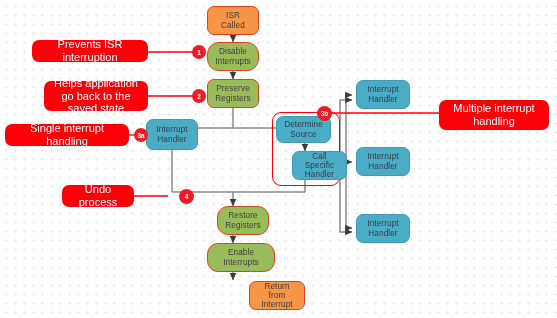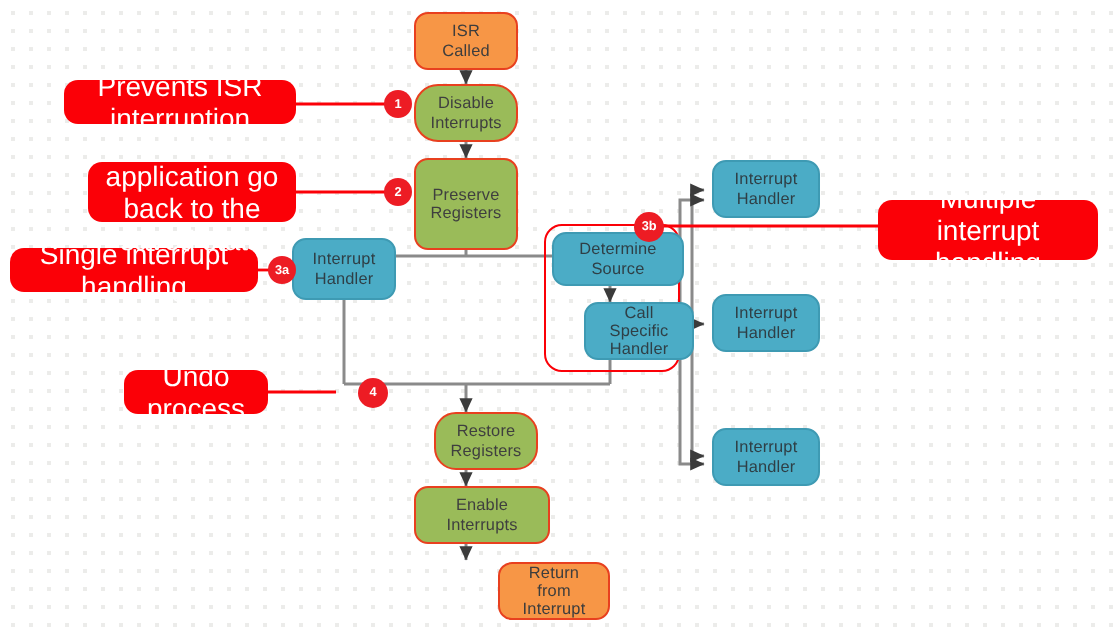--- a/index.html
+++ b/index.html
@@ -40,21 +40,21 @@
   .n-green{background:#9ABB59;border:1.6px solid #E8401F;color:#3f3f3f;}
   .n-blue{background:#4BACC6;border:1.2px solid #3e9ab3;color:#2f3f46;}
   .n-blue-g{background:#4BACC6;border:1.2px solid #3e9ab3;color:#2f3f46;}
 
   .callout{
     position:absolute;
     box-sizing:border-box;
     background:#FB0007;
     border-radius:7px;
     color:#ffffff;
-    font-size:14px;
+    font-size:11px;
     display:flex;align-items:center;justify-content:center;
     text-align:center;
     line-height:1.16;
     padding:2px 5px;
     z-index:6;
   }
 
   .marker{
     position:absolute;
     border-radius:50%;
@@ -138,35 +138,35 @@
     </div>
   </div>
 
   <div class="node n-green" style="left:207px;top:42px;width:52px;height:29px;border-radius:12px;">
     <div>
       <span>Disable</span>
       <span>Interrupts</span>
     </div>
   </div>
 
-  <div class="node n-green" style="left:207px;top:79px;width:52px;height:46px;">
+  <div class="node n-green" style="left:207px;top:79px;width:52px;height:29px;">
     <div>
       <span>Preserve</span>
       <span>Registers</span>
     </div>
   </div>
 
   <div class="node n-blue" style="left:146px;top:119px;width:52px;height:31px;">
     <div>
       <span>Interrupt</span>
       <span>Handler</span>
     </div>
   </div>
 
-  <div class="node n-blue-g" style="left:276px;top:116px;width:66px;height:27px;">
+  <div class="node n-blue-g" style="left:276px;top:116px;width:55px;height:27px;">
     <div>
       <span>Determine</span>
       <span>Source</span>
     </div>
   </div>
 
   <div class="node n-blue-g" style="left:292px;top:151px;width:55px;height:29px;">
     <div>
       <span>Call Specific</span>
       <span>Handler</span>
@@ -194,21 +194,21 @@
     </div>
   </div>
 
   <div class="node n-green" style="left:217px;top:206px;width:52px;height:29px;border-radius:11px;">
     <div>
       <span>Restore</span>
       <span>Registers</span>
     </div>
   </div>
 
-  <div class="node n-green" style="left:207px;top:243px;width:68px;height:29px;">
+  <div class="node n-green" style="left:207px;top:243px;width:68px;height:29px;border-radius:11px;">
     <div>
       <span>Enable</span>
       <span>Interrupts</span>
     </div>
   </div>
 
   <div class="node n-orange" style="left:205px;top:281px;width:56px;height:29px;margin-left:44px;">
     <div>
       <span>Return from</span>
       <span>Interrupt</span>

